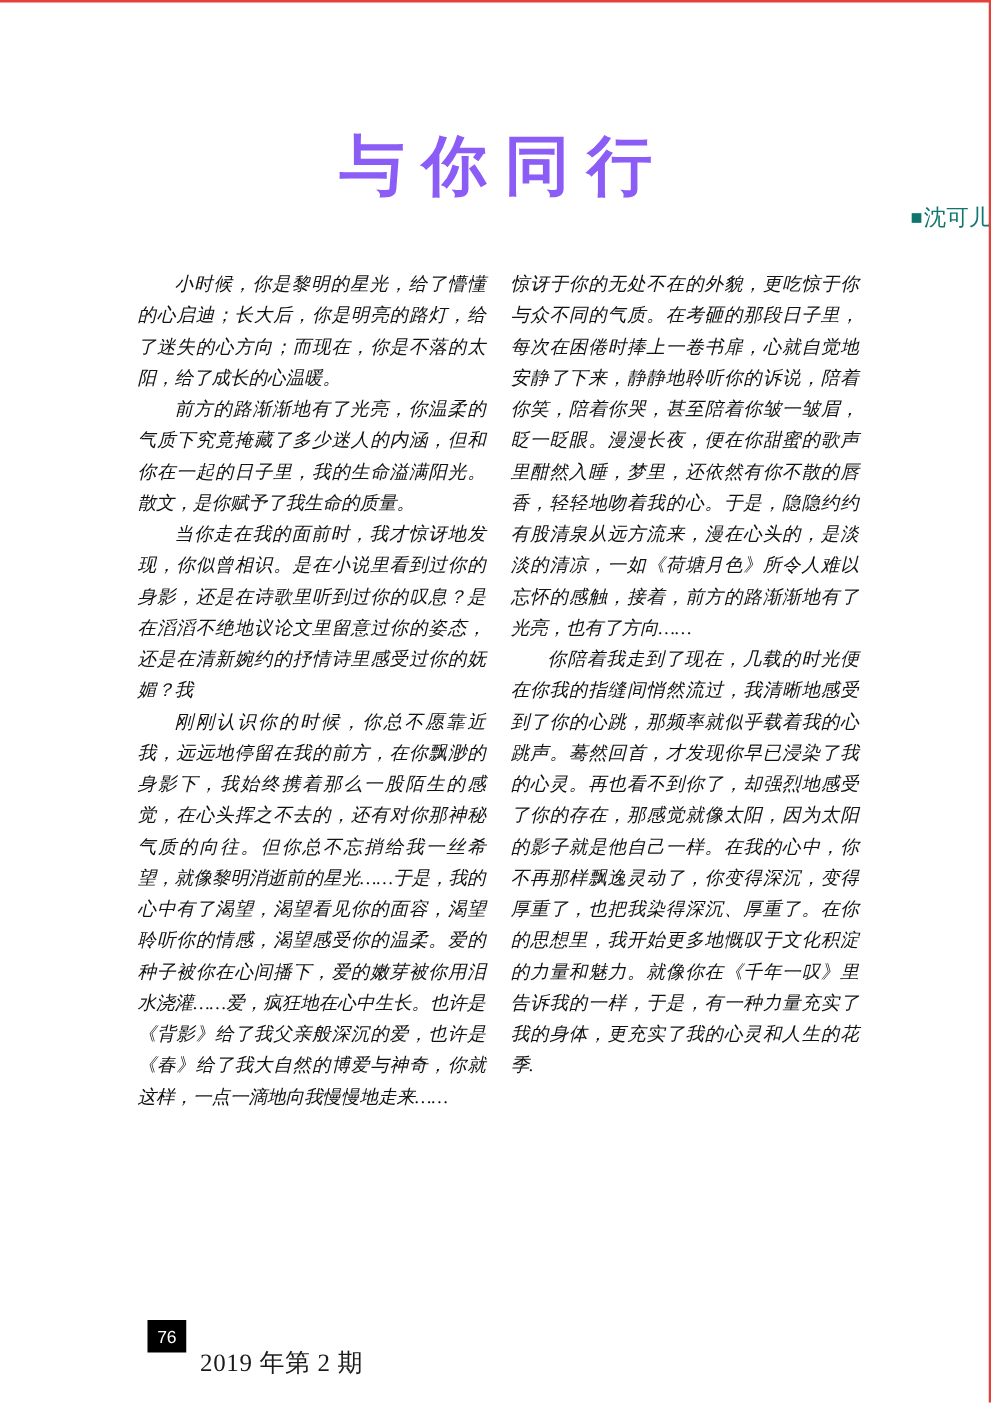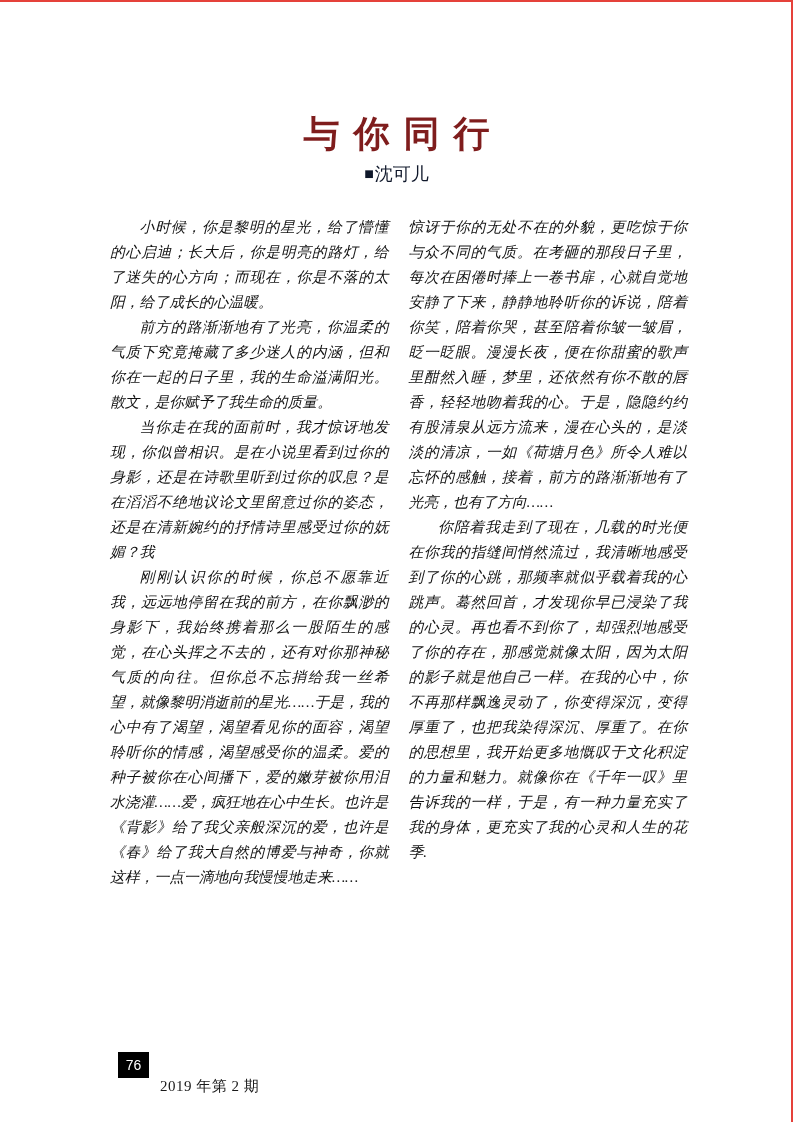--- a/index.html
+++ b/index.html
@@ -22,33 +22,33 @@
   .edge-right {
     position: absolute; top: 0; right: 0;
     width: 2px; height: 1122px;
     background: var(--edge-line, #e5413a);
   }
 
   .title {
     margin: 0;
     padding-top: 110px;
     text-align: center;
-    font-size: 36px;
+    font-size: 52px;
     line-height: 48px;
     font-weight: 900;
     letter-spacing: 14px;
     padding-left: 14px; 
-    color: #7f1d1d;
+    color: #8b5cf6;
   }
   .byline {
     margin-top: 4px;
-    text-align: center;
+    text-align: right;
     font-size: 18px;
     line-height: 24px;
-    color: #0f172a;
+    color: #0f766e;
   }
   .byline .marker { font-size: 16px; position: relative; top: -1px; margin-right: 1px; }
 
   .columns {
     display: flex;
     gap: 20px;
     margin: 28px 106px 0 110px;
   }
   .col {
     flex: 1 1 0;
@@ -73,21 +73,21 @@
     display: inline-block;
     width: 31px; height: 26px;
     background: var(--page-number-bg, #000);
     color: #fff;
     font-family: "Liberation Sans", sans-serif;
     font-size: 14px;
     line-height: 26px;
     text-align: center;
   }
   .issue {
-    font-size: 15px;
+    font-size: 20px;
     color: #1a1a1a;
     letter-spacing: 0.5px;
     margin-top: 44px;
   }
 </style>
 </head>
 <body>
 
 <div class="page">
 

